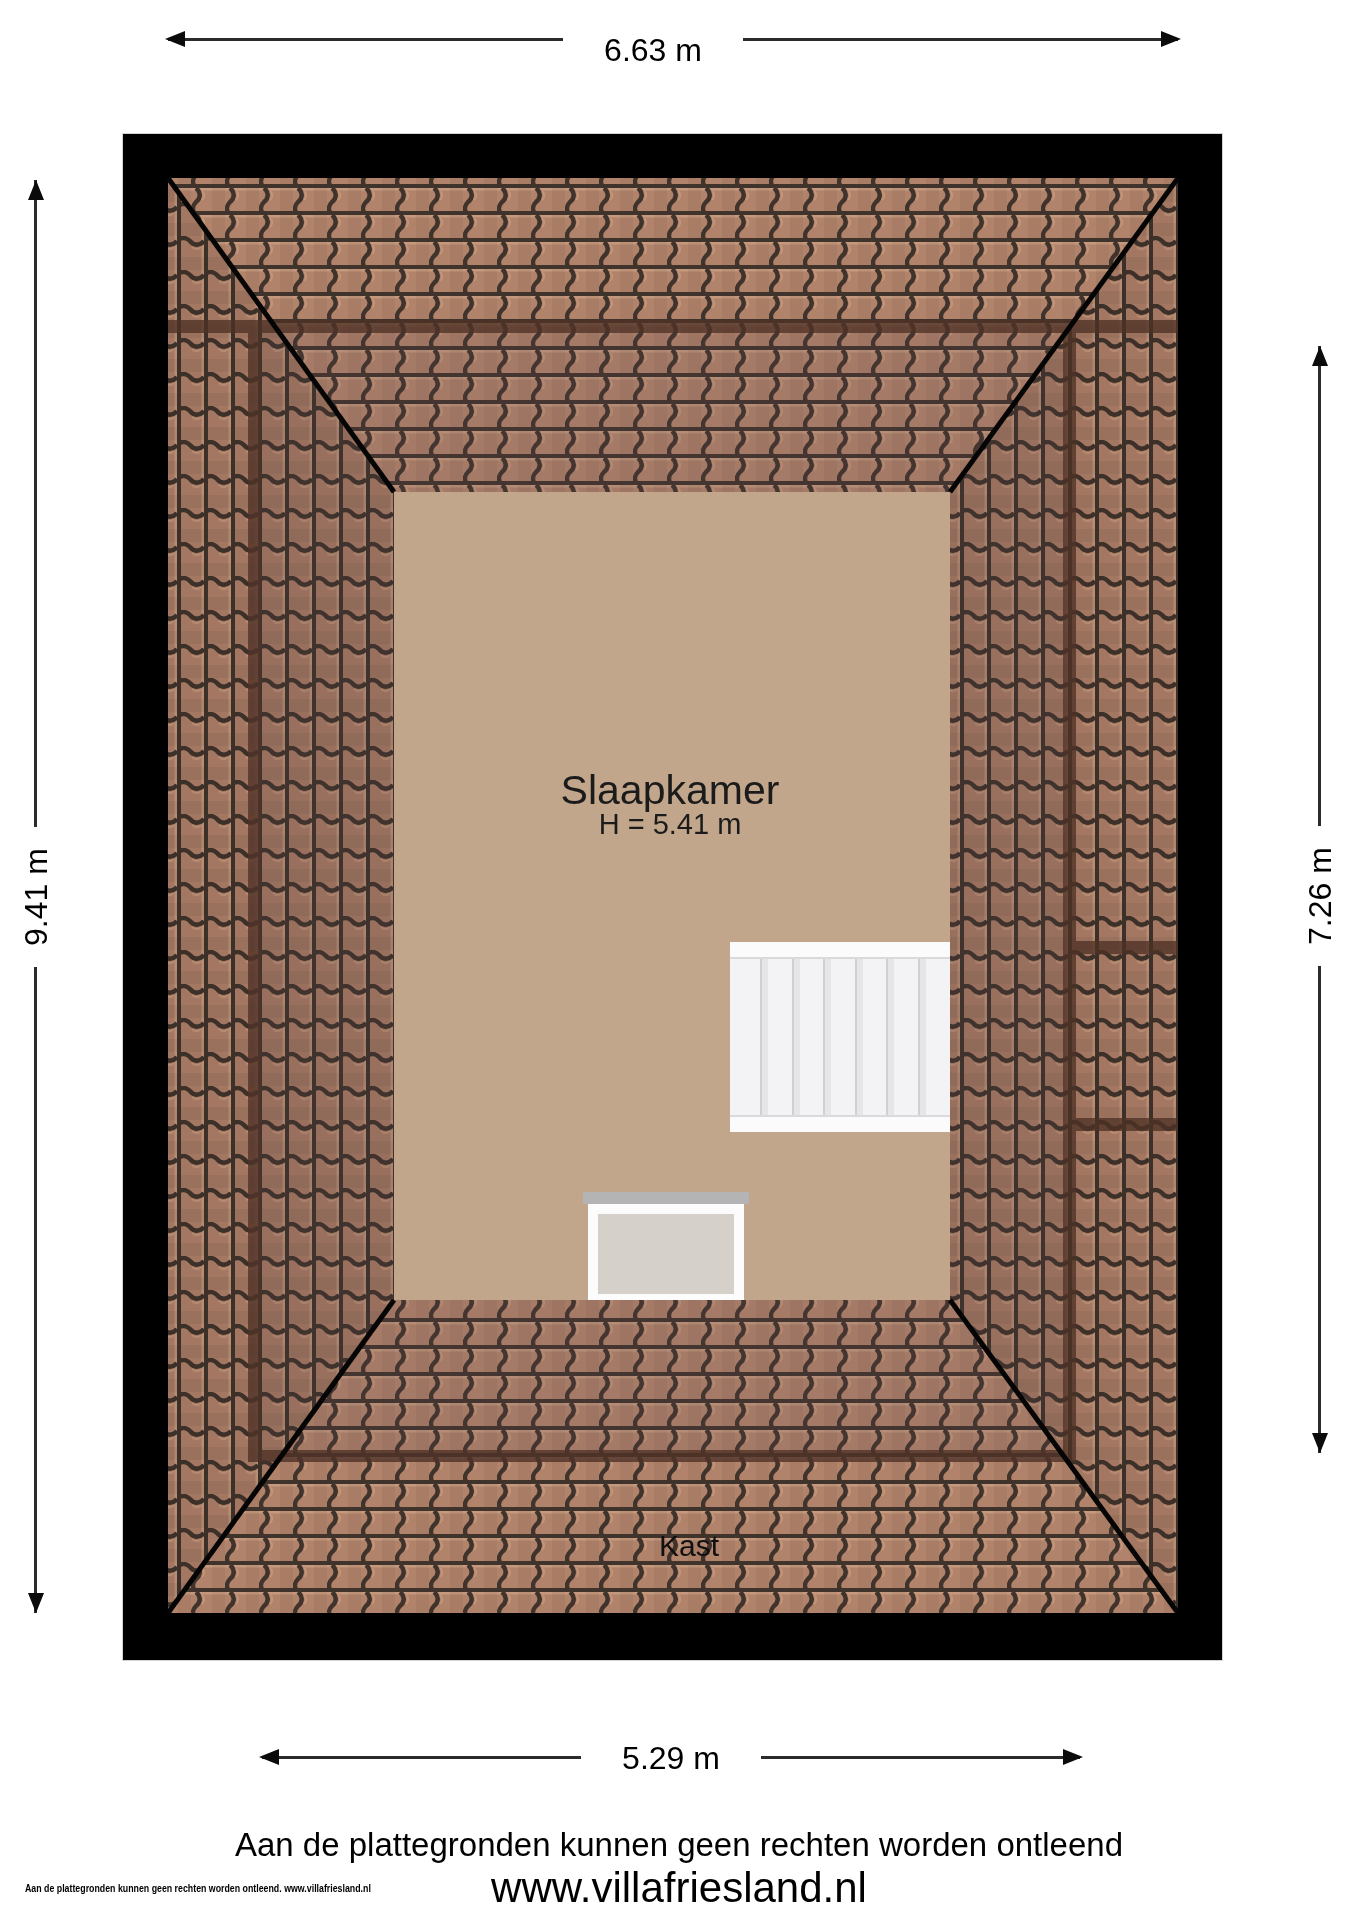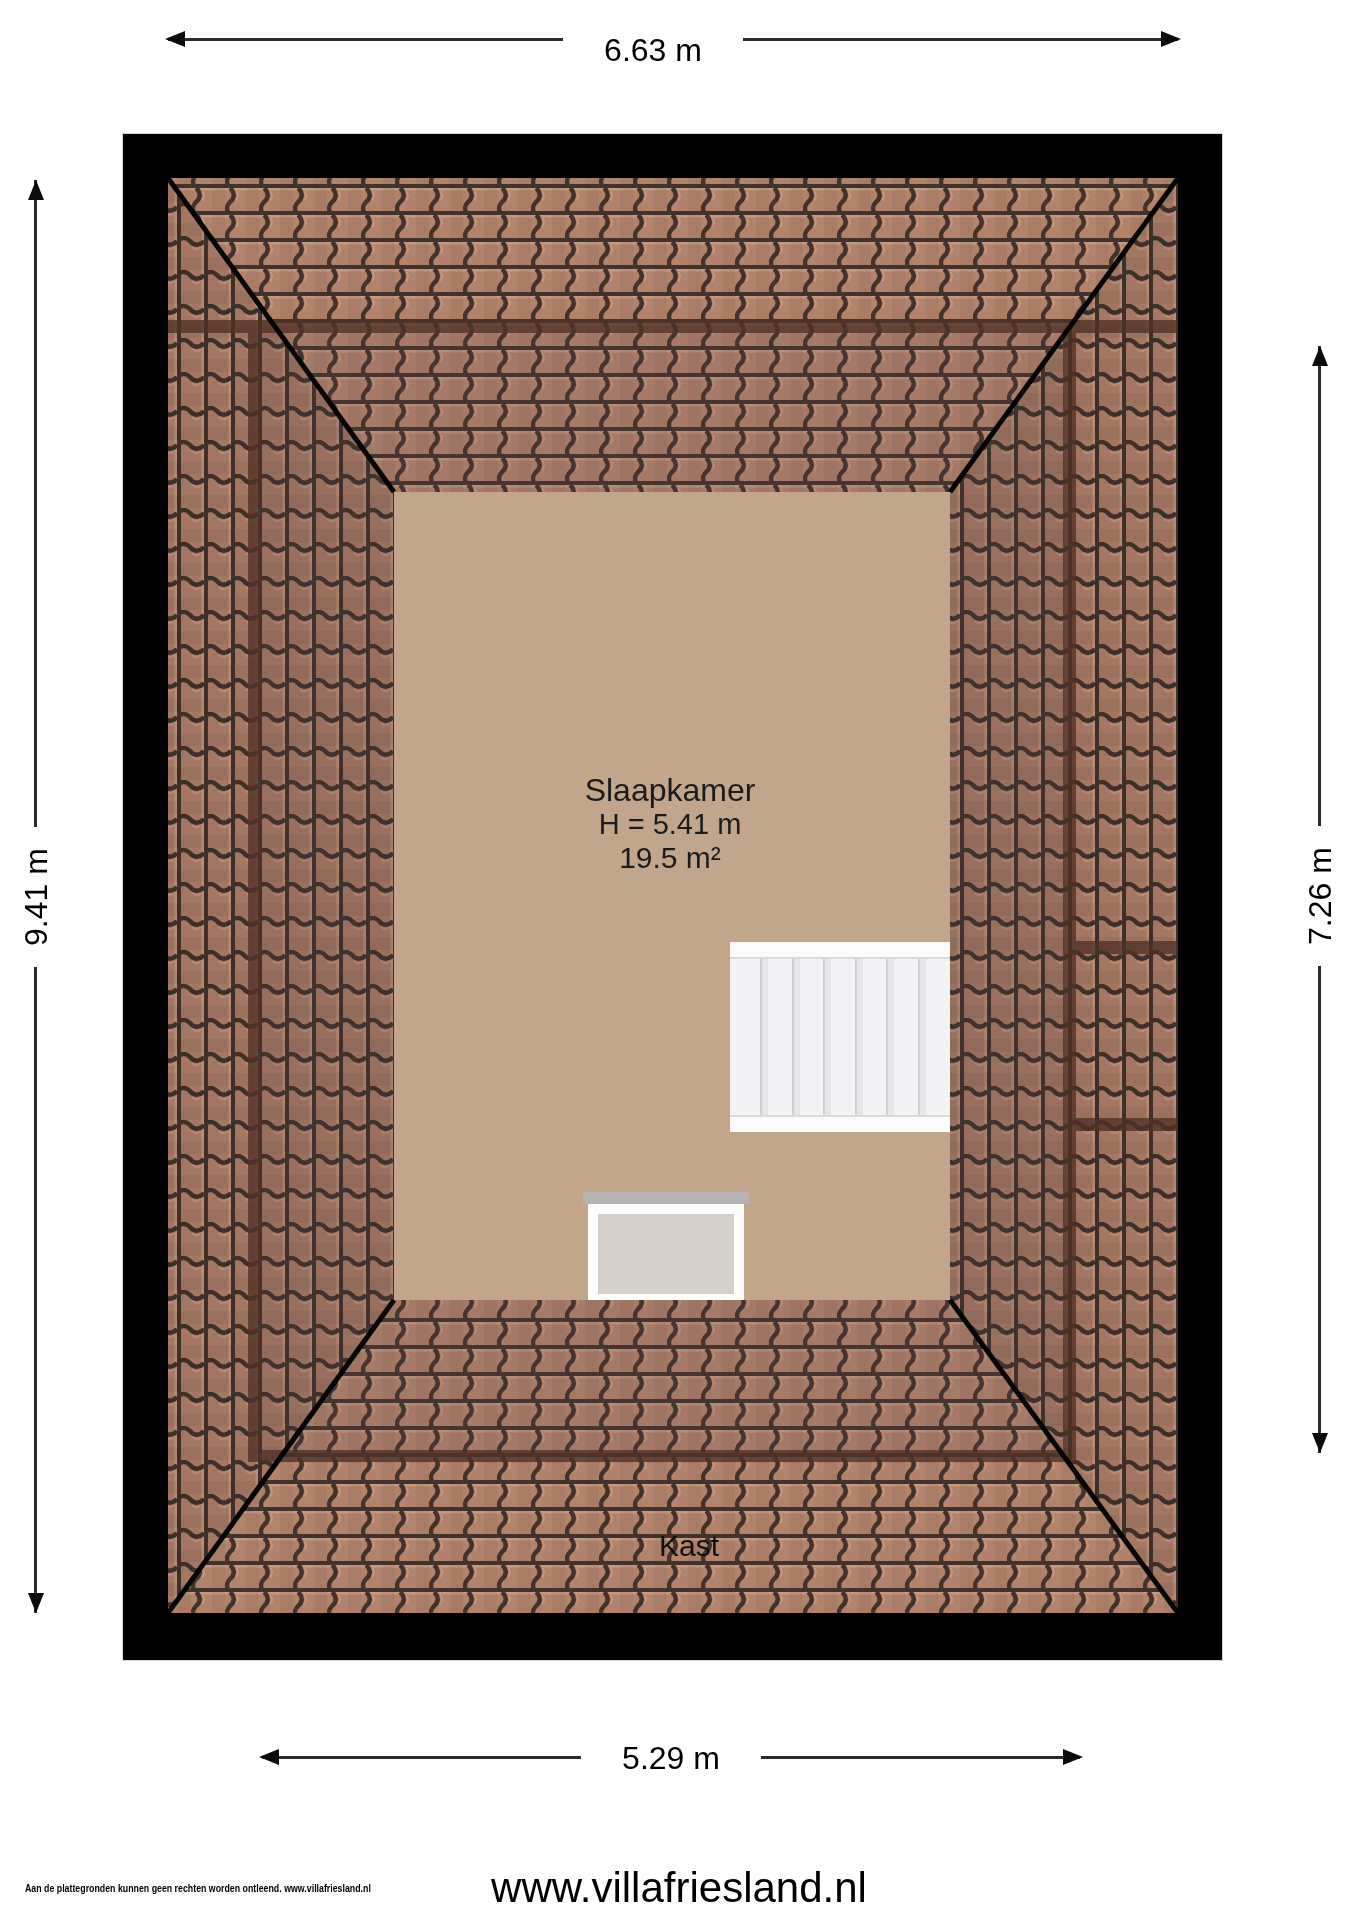--- a/index.html
+++ b/index.html
@@ -15,21 +15,21 @@
   .arr-right{border-top:8px solid transparent;border-bottom:8px solid transparent;border-left:20px solid #0b0b0b;}
   .arr-up   {border-left:8px solid transparent;border-right:8px solid transparent;border-bottom:20px solid #0b0b0b;}
   .arr-down {border-left:8px solid transparent;border-right:8px solid transparent;border-top:20px solid #0b0b0b;}
   .dim-label{
     position:absolute;background:#ffffff;text-align:center;
     font-size:32px;line-height:40px;height:40px;color:#000;
   }
   .dim-label-v{transform:rotate(-90deg);}
   
   #room-label{position:absolute;left:470px;top:772px;width:400px;text-align:center;color:#1b1b1b;}
-  #room-label .rl-name{font-size:32px;line-height:36px;}
+  #room-label .rl-name{font-size:41px;line-height:36px;}
   #room-label .rl-h{font-size:29px;line-height:33px;}
   #room-label .rl-area{font-size:30px;line-height:34px;}
   #closet-label{position:absolute;left:519px;top:1529px;width:200px;text-align:right;
     font-size:30px;color:#101010;}
   
   #footer-line1{position:absolute;left:0;top:1826px;width:1358px;text-align:center;font-size:33px;color:#000;}
   #footer-line2{position:absolute;left:0;top:1864px;width:1358px;text-align:center;font-size:42px;color:#000;}
   #footer-small{position:absolute;left:25px;top:1883px;font-size:10px;font-weight:bold;color:#000;
     transform:scaleX(0.88);transform-origin:left center;white-space:nowrap;}
   #plan-svg{position:absolute;left:123px;top:134px;outline:1px solid #d4d4d4;}
@@ -141,21 +141,21 @@
   <div>
     <div class="dim-line-h" style="left:262px;top:1756px;width:818px;"></div>
     <div class="arr arr-left" style="left:259px;top:1749px;"></div>
     <div class="arr arr-right" style="left:1063px;top:1749px;"></div>
     <div class="dim-label" style="left:581px;top:1738px;width:180px;">5.29 m</div>
   </div>
 
   <div id="room-label">
     <div class="rl-name">Slaapkamer</div>
     <div class="rl-h">H = 5.41 m</div>
-    <div class="rl-area">19.5 m²</div>
   </div>
 
   <div id="closet-label">Kast</div>
 
+  <div id="footer-line1">Aan de plattegronden kunnen geen rechten worden ontleend</div>
   <div id="footer-line2">www.villafriesland.nl</div>
   <div id="footer-small">Aan de plattegronden kunnen geen rechten worden ontleend. www.villafriesland.nl</div>
 
 </div>
 
 </body></html>

